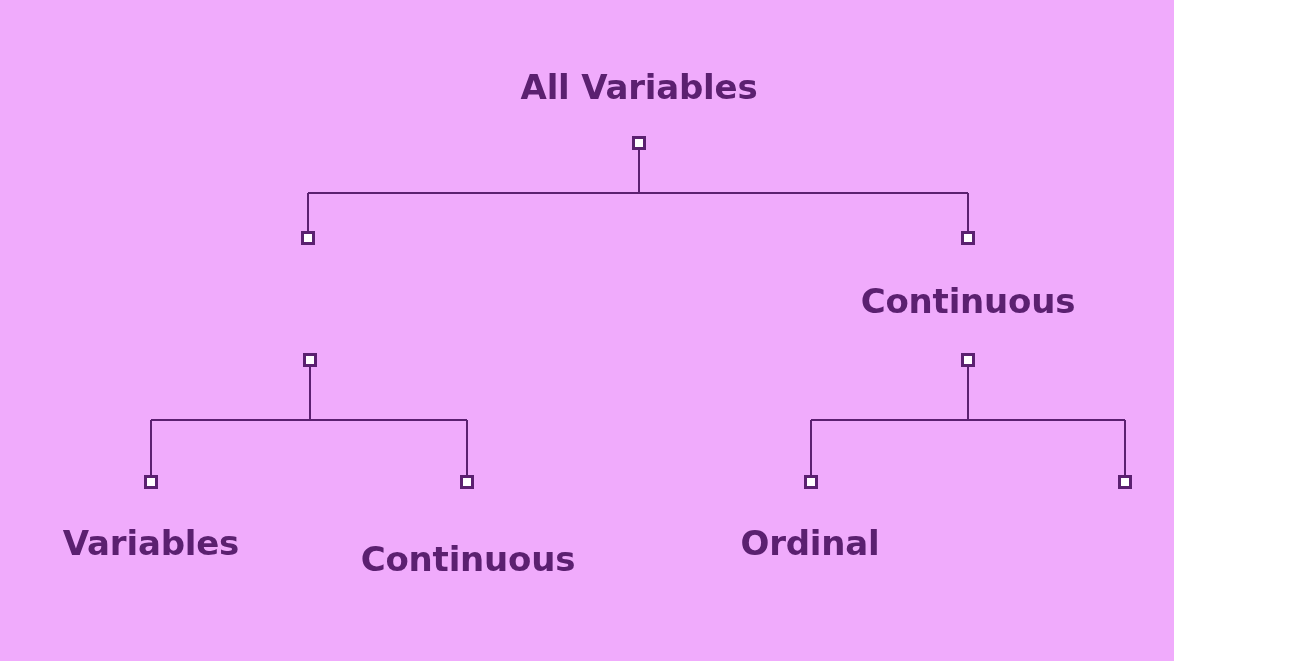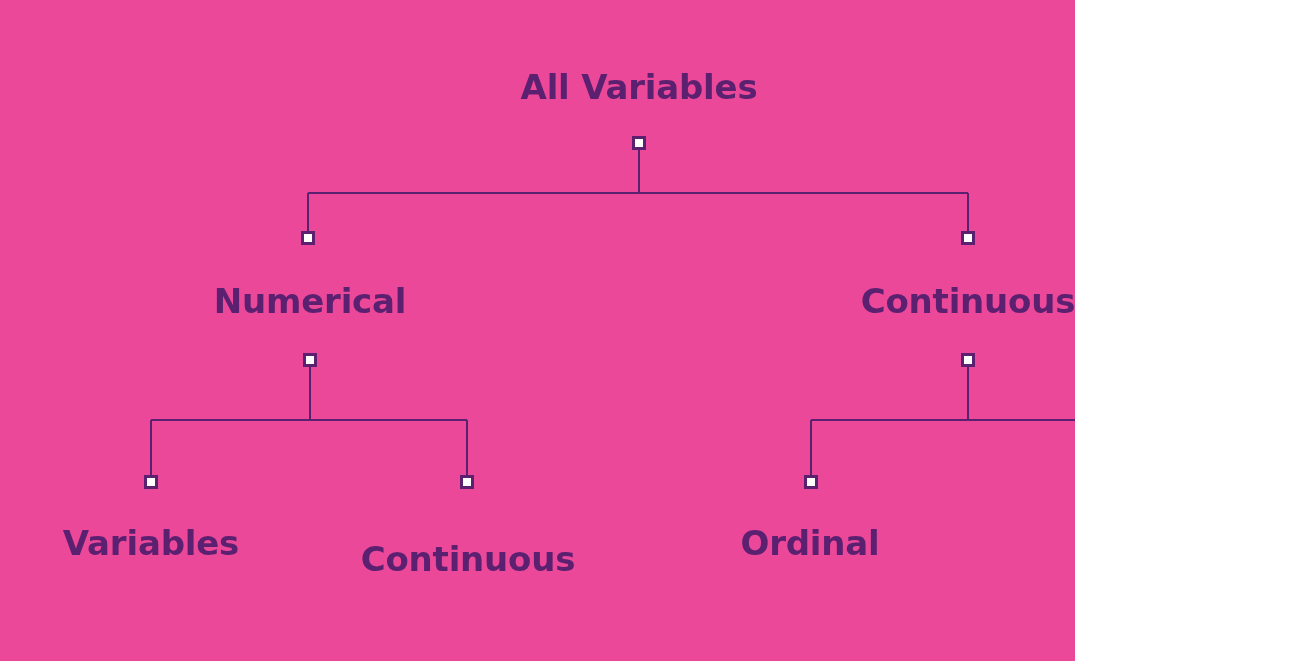--- a/index.html
+++ b/index.html
@@ -5,23 +5,23 @@
   html, body {
     margin: 0;
     padding: 0;
     background: #ffffff;
   }
   body {
     font-family: "DejaVu Sans", "Liberation Sans", sans-serif;
   }
   #canvas {
     position: relative;
-    width: 1075px;
+    width: 1174px;
     height: 661px;
-    background: #ec4899;
+    background: #f0abfc;
     overflow: hidden;
   }
   .diagram-svg {
     position: absolute;
     left: 0;
     top: 0;
     width: 1299px;
     height: 661px;
   }
   .node-label {
@@ -72,21 +72,20 @@
       <rect x="962.5" y="354.5" width="11" height="11"></rect>
       <rect x="145.5" y="476.5" width="11" height="11"></rect>
       <rect x="461.5" y="476.5" width="11" height="11"></rect>
       <rect x="805.5" y="476.5" width="11" height="11"></rect>
       <rect x="1119.5" y="476.5" width="11" height="11"></rect>
     </g>
   </svg>
 
   <div class="node-label level-0" style="left:639px; top:87px;">All Variables</div>
 
-  <div class="node-label level-1" style="left:310px; top:301px;">Numerical</div>
 
   <div class="node-label level-1" style="left:968px; top:301px;">Continuous</div>
 
   <div class="node-label level-2" style="left:151px; top:543px;">Variables</div>
 
   <div class="node-label level-2" style="left:468px; top:543px;margin-top:16px;">Continuous</div>
 
   <div class="node-label level-2" style="left:810px; top:543px;">Ordinal</div>
 
 

